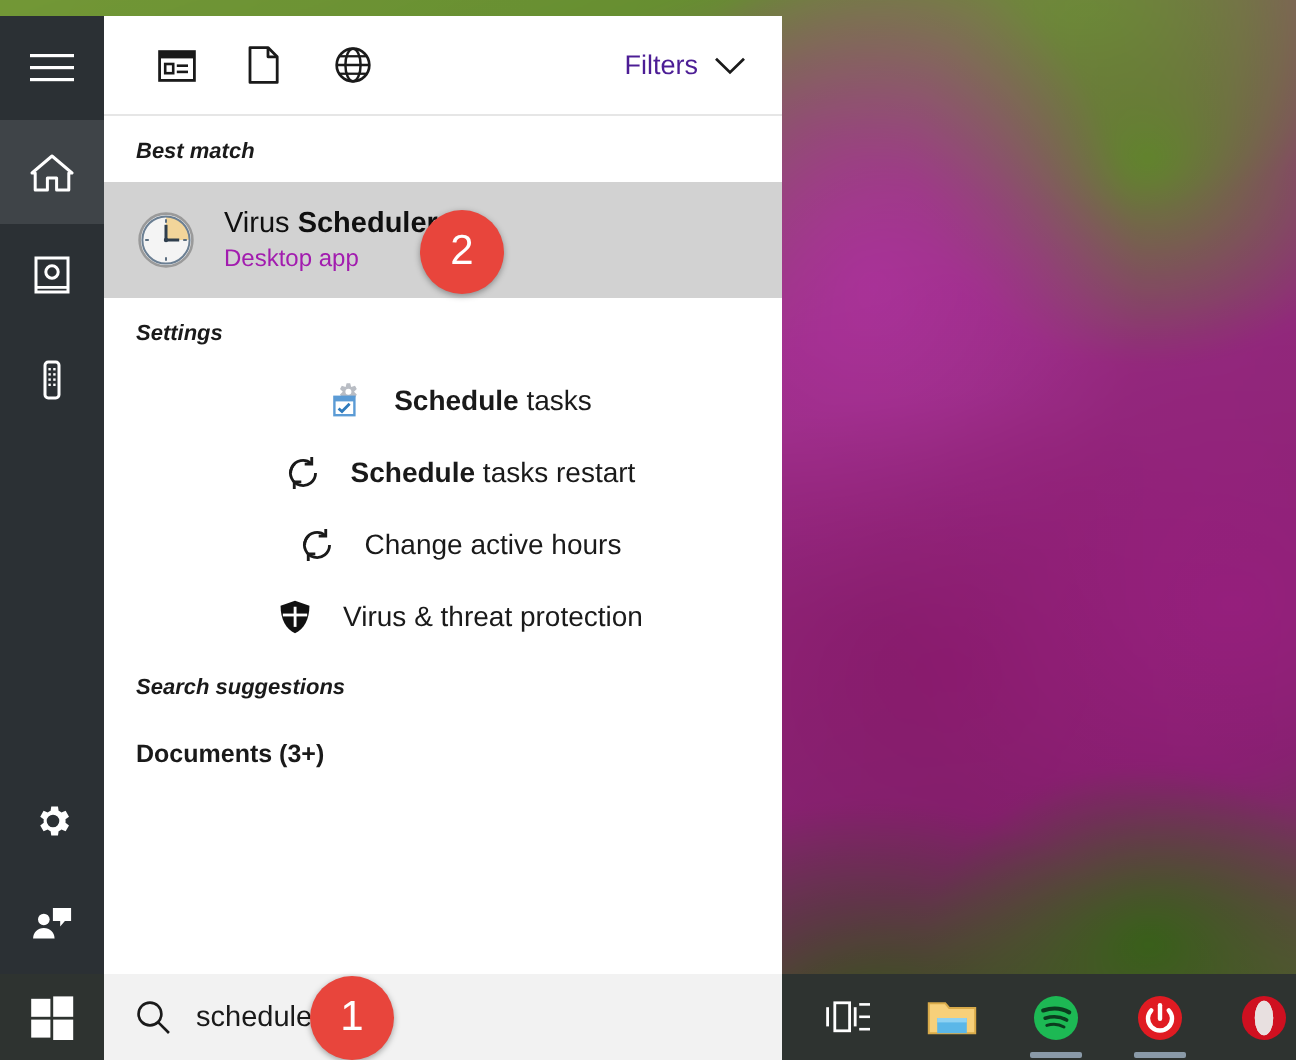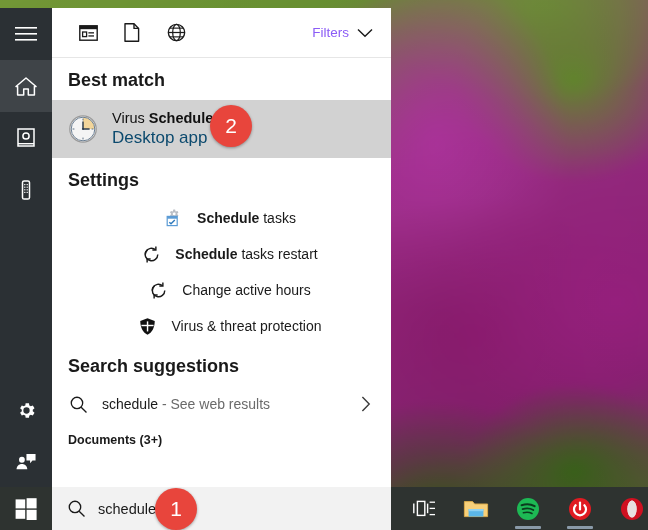--- a/index.html
+++ b/index.html
@@ -110,46 +110,47 @@
     border-bottom: 1px solid #e6e6e6;
   }
   .tool-icon {
     width: 44px; height: 40px;
     display: flex; align-items: center; justify-content: center;
     color: #1a1a1a;
   }
   #filters-btn {
     margin-left: auto;
     display: flex; align-items: center; gap: 8px;
-    font-size: 13.5px; color: #8b5cf6;
+    font-size: 13.5px; color: #4c1d95;
     padding-right: 4px;
   }
 
   
   .section-header {
-    font-size: 18px;
+    font-size: 11px;
     font-weight: bold;
     color: #1a1a1a;
     padding: 12px 0 9px 16px;
+    font-style: italic;
   }
 
   
   #bestmatch-row {
     display: flex;
     align-items: center;
     height: 58px;
     background: #d2d2d2;
     padding-left: 16px;
     gap: 14px;
     position: relative;
   }
   .bm-texts { display: flex; flex-direction: column; gap: 2px; }
   .bm-title { font-size: 14.5px; color: #101010; }
   .bm-title .bold { font-weight: bold; }
-  .bm-sub { font-size: 17px; color: #0c4a6e; }
+  .bm-sub { font-size: 12px; color: #a21caf; }
 
   
   .result-row {
     display: flex;
     align-items: center;
     height: 36px;
     padding-left: 16px;
     gap: 14px;
     justify-content: center;
   }
@@ -385,34 +386,20 @@
             <path d="M10 1.4 L17.6 4.1 C17.6 11.4 14.6 16.4 10 18.6 C5.4 16.4 2.4 11.4 2.4 4.1 Z" fill="#111111"></path>
             <rect x="9.3" y="4.6" width="1.5" height="10.6" fill="#ffffff"></rect>
             <rect x="3.6" y="8.2" width="12.8" height="1.5" fill="#ffffff"></rect>
           </svg>
         </span>
         <span class="row-label"><span class="bold"></span><span>Virus &amp; threat protection</span></span>
       </div>
 
       <div class="section-header">Search suggestions</div>
 
-      <div class="result-row">
-        <span class="row-icon">
-          <svg width="19" height="19" viewBox="0 0 20 20">
-            <circle cx="8.4" cy="8.4" r="6" fill="none" stroke="#1a1a1a" stroke-width="1.4"></circle>
-            <line x1="12.8" y1="12.8" x2="18.4" y2="18.4" stroke="#1a1a1a" stroke-width="1.4"></line>
-          </svg>
-        </span>
-        <span class="row-label"><span>schedule</span><span class="muted"> - See web results</span></span>
-        <span class="row-chevron">
-          <svg width="10" height="16" viewBox="0 0 10 16">
-            <path d="M1.4 1 L8.2 8 L1.4 15" fill="none" stroke="#3a3a3a" stroke-width="1.4"></path>
-          </svg>
-        </span>
-      </div>
 
       <div class="count-header">Documents (3+)</div>
     </div>
 
     <div id="start-searchbox">
       <span class="row-icon">
         <svg width="19" height="19" viewBox="0 0 20 20">
           <circle cx="8.4" cy="8.4" r="6" fill="none" stroke="#1a1a1a" stroke-width="1.4"></circle>
           <line x1="12.8" y1="12.8" x2="18.4" y2="18.4" stroke="#1a1a1a" stroke-width="1.4"></line>
         </svg>

